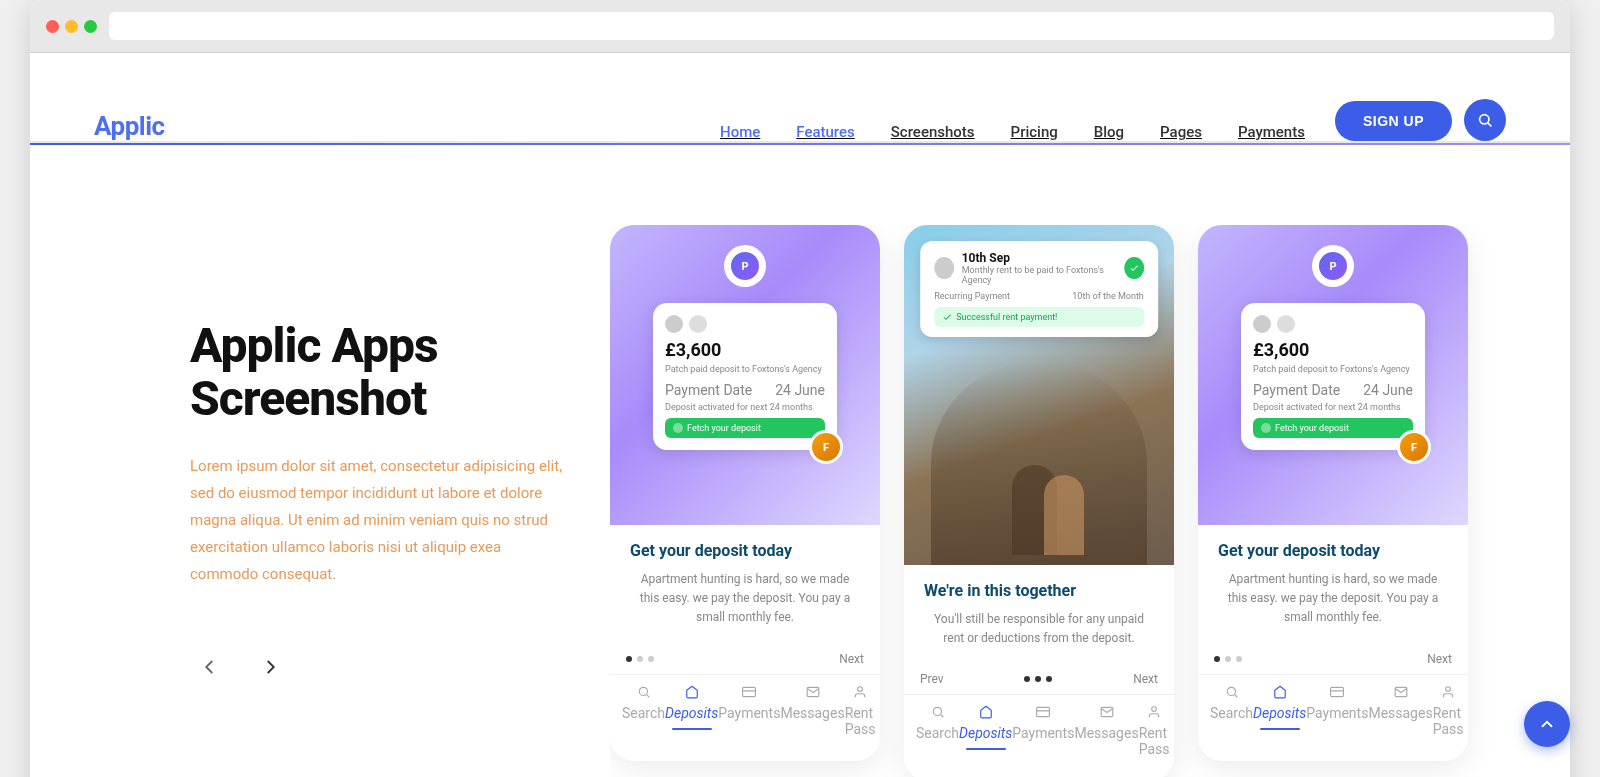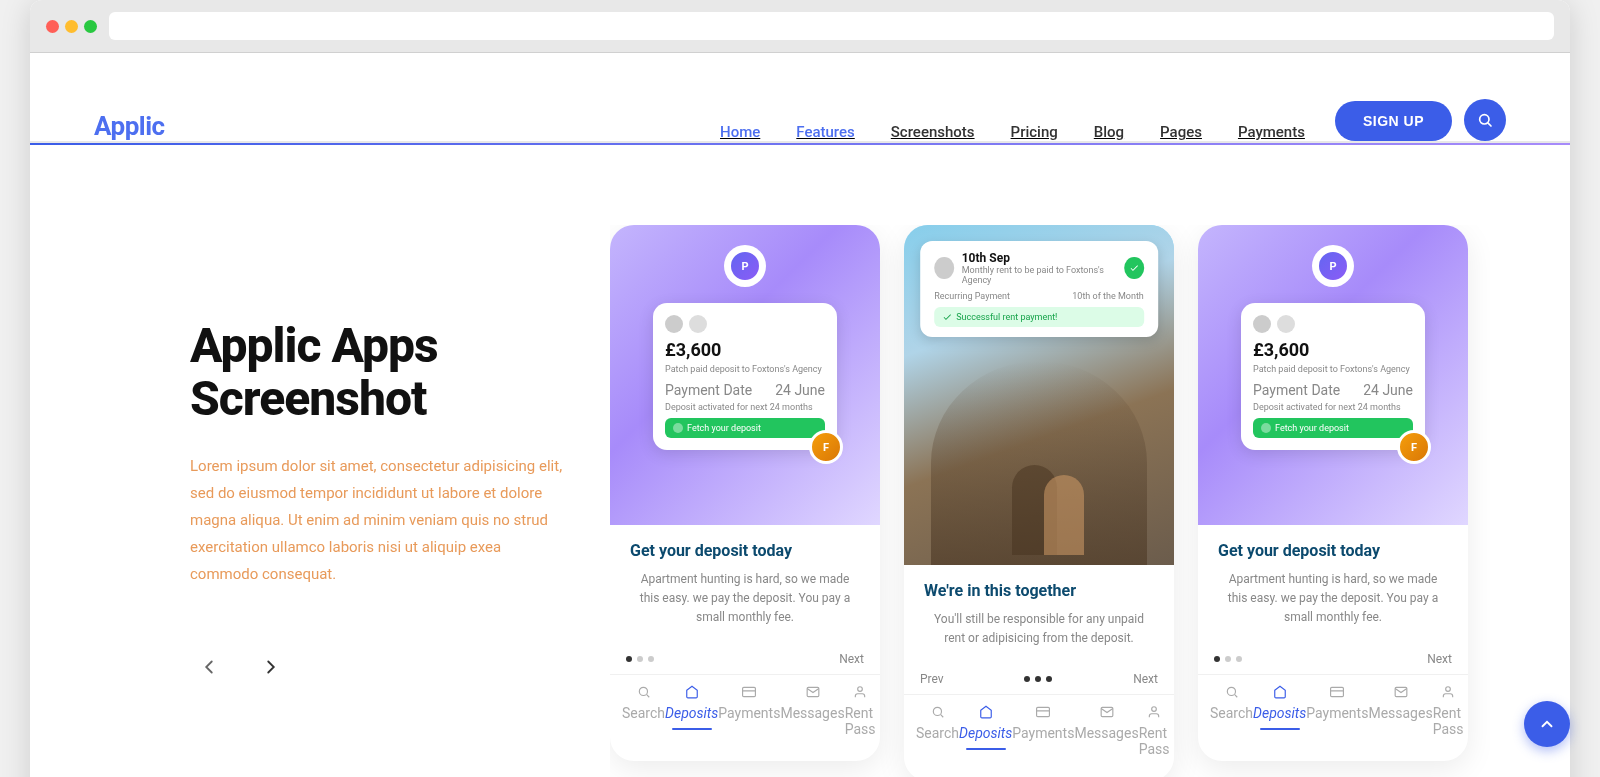--- a/index.html
+++ b/index.html
@@ -516,21 +516,21 @@
             <div style="background:#dcfce7;border-radius:6px;padding:5px 8px;font-size:9px;color:#16a34a;display:flex;align-items:center;gap:4px;">
               <svg width="10" height="10" viewBox="0 0 24 24" fill="#16a34a">
                   <path d="M9 16.17L4.83 12l-1.42 1.41L9 19 21 7l-1.41-1.41z"></path>
                 </svg>
               <span>Successful rent payment!</span>
             </div>
           </div>
         </div>
         <div class="phone-info">
           <div class="phone-title">We're in this together</div>
-          <div class="phone-desc">You'll still be responsible for any unpaid rent or adipisicing from the deposit.</div>
+          <div class="phone-desc">You'll still be responsible for any unpaid rent or deductions from the deposit.</div>
         </div>
         <div class="phone-dots-nav">
           <span class="nav-text">Prev</span>
           <div class="dots-group">
             <div class="dot-sm active"></div>
             <div class="dot-sm active"></div>
             <div class="dot-sm active"></div>
           </div>
           <span class="nav-text">Next</span>
         </div>

